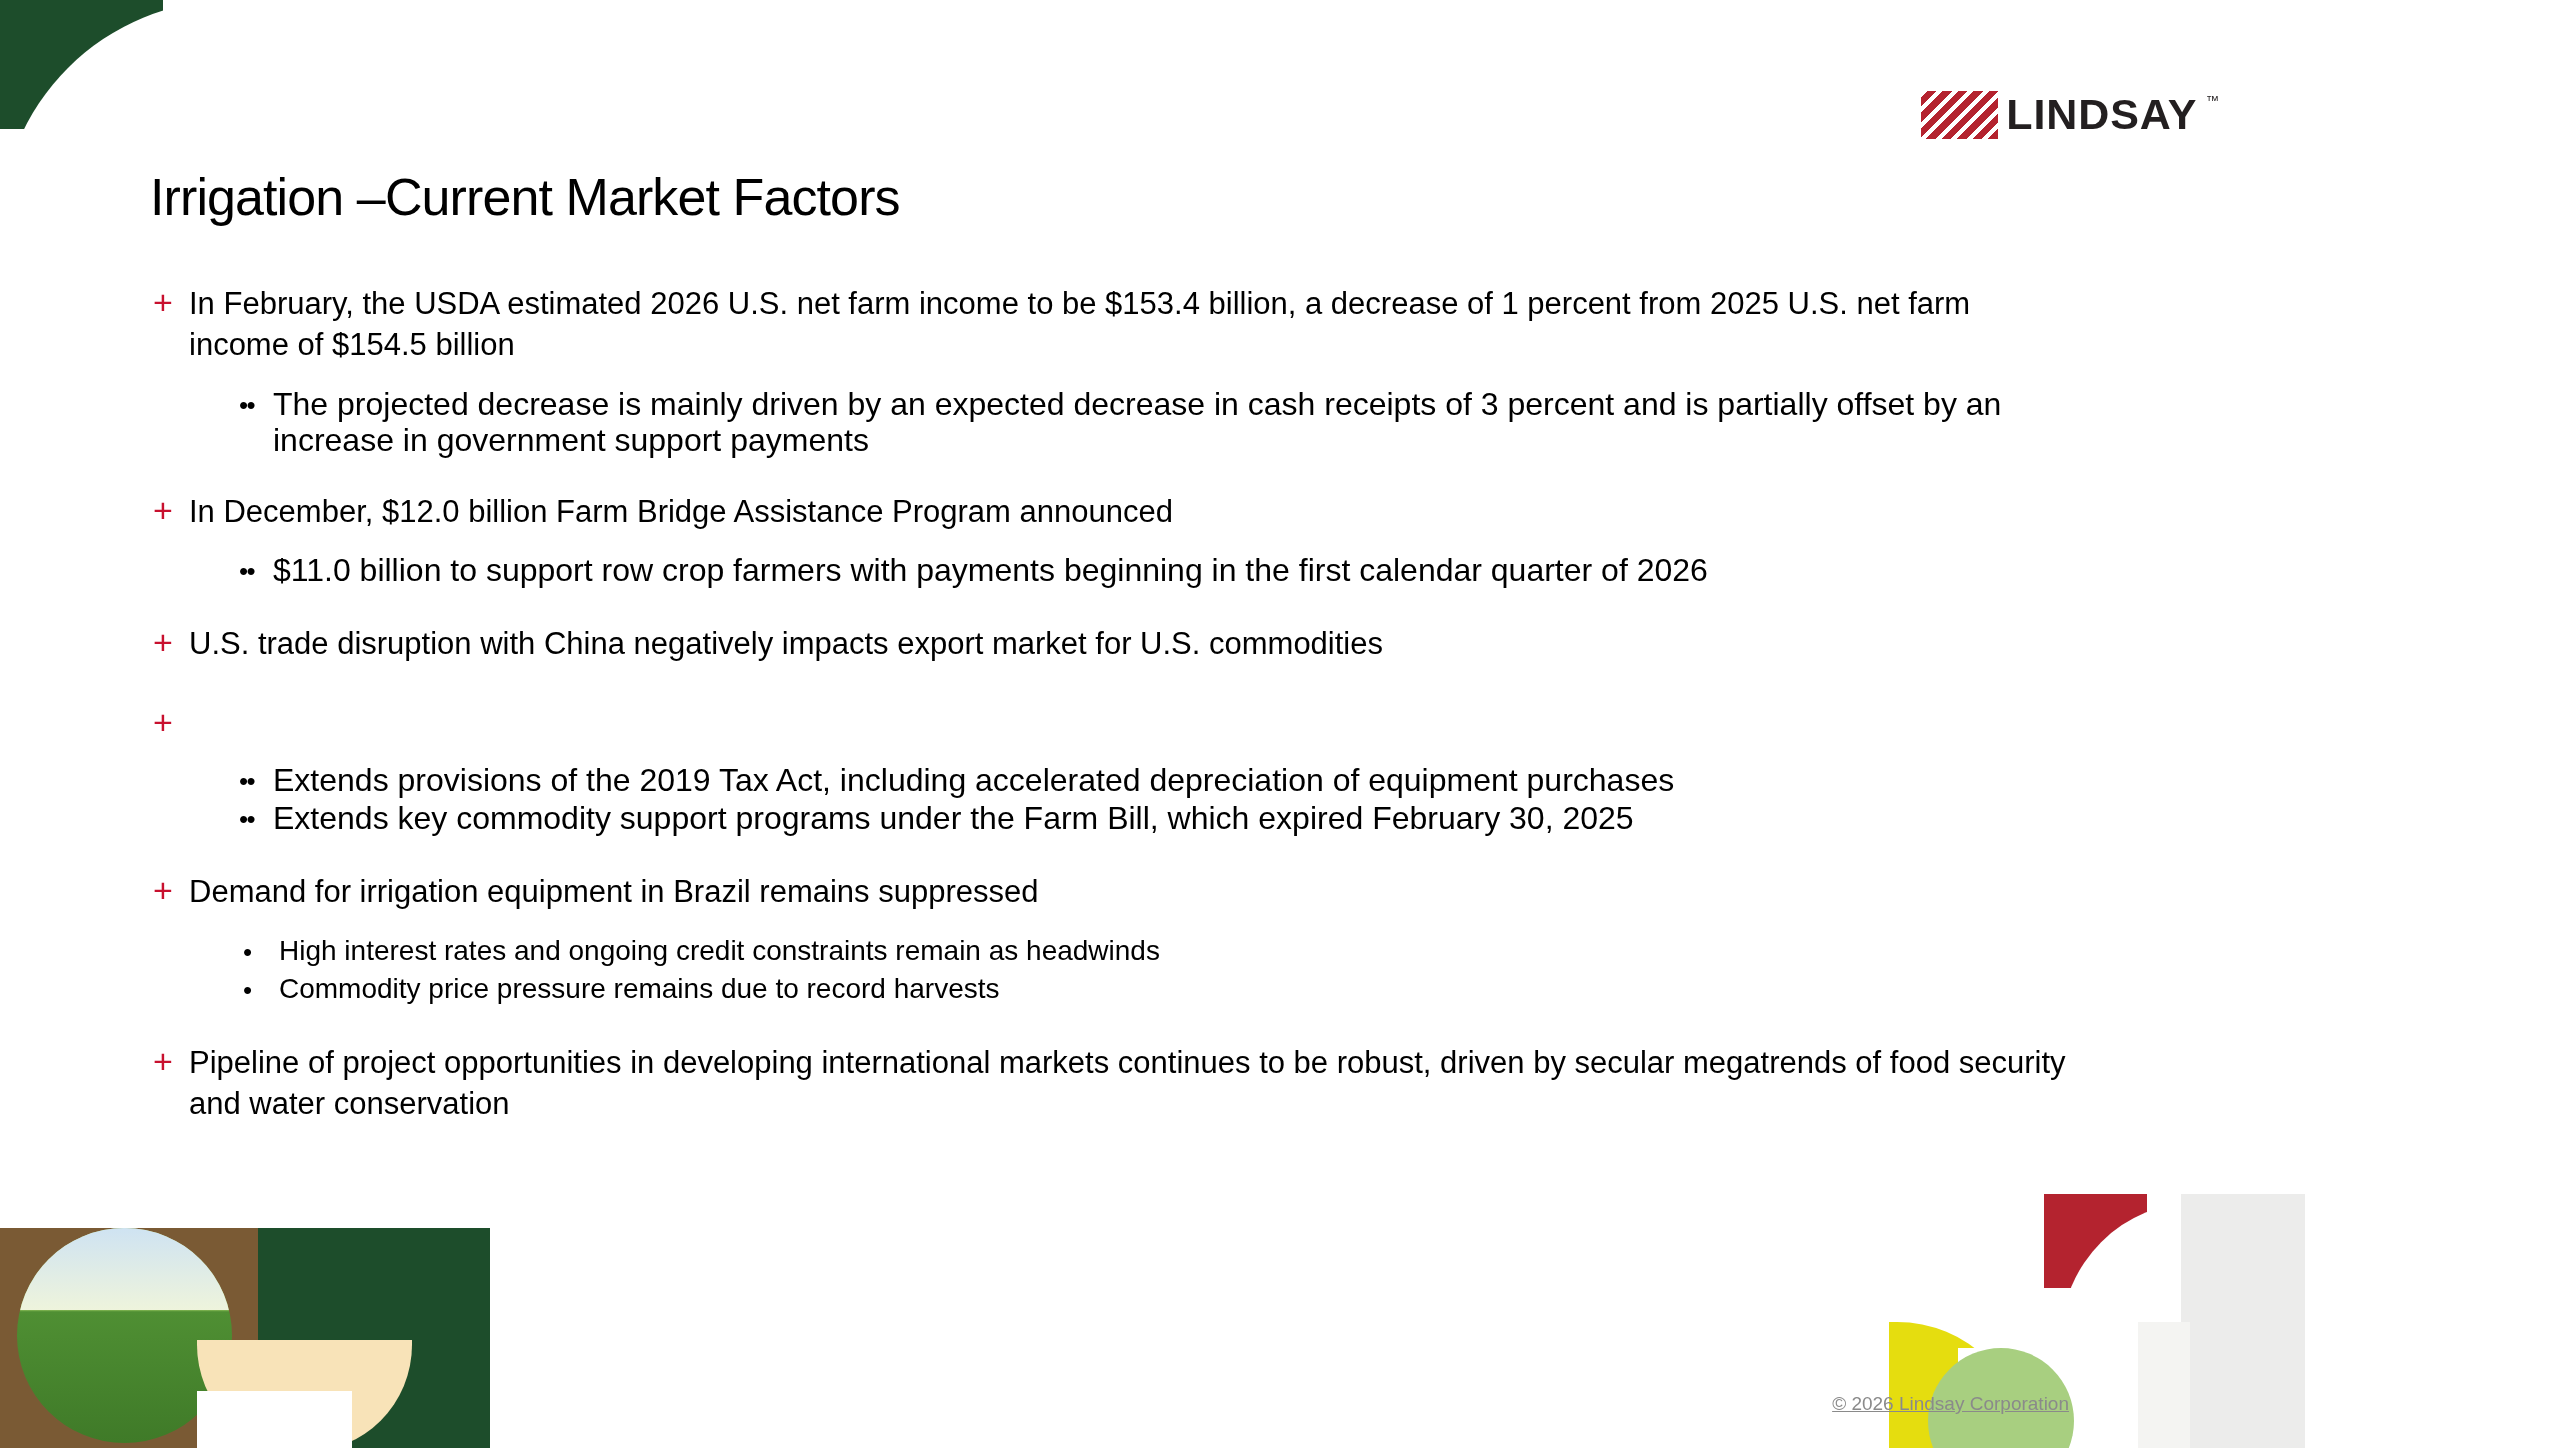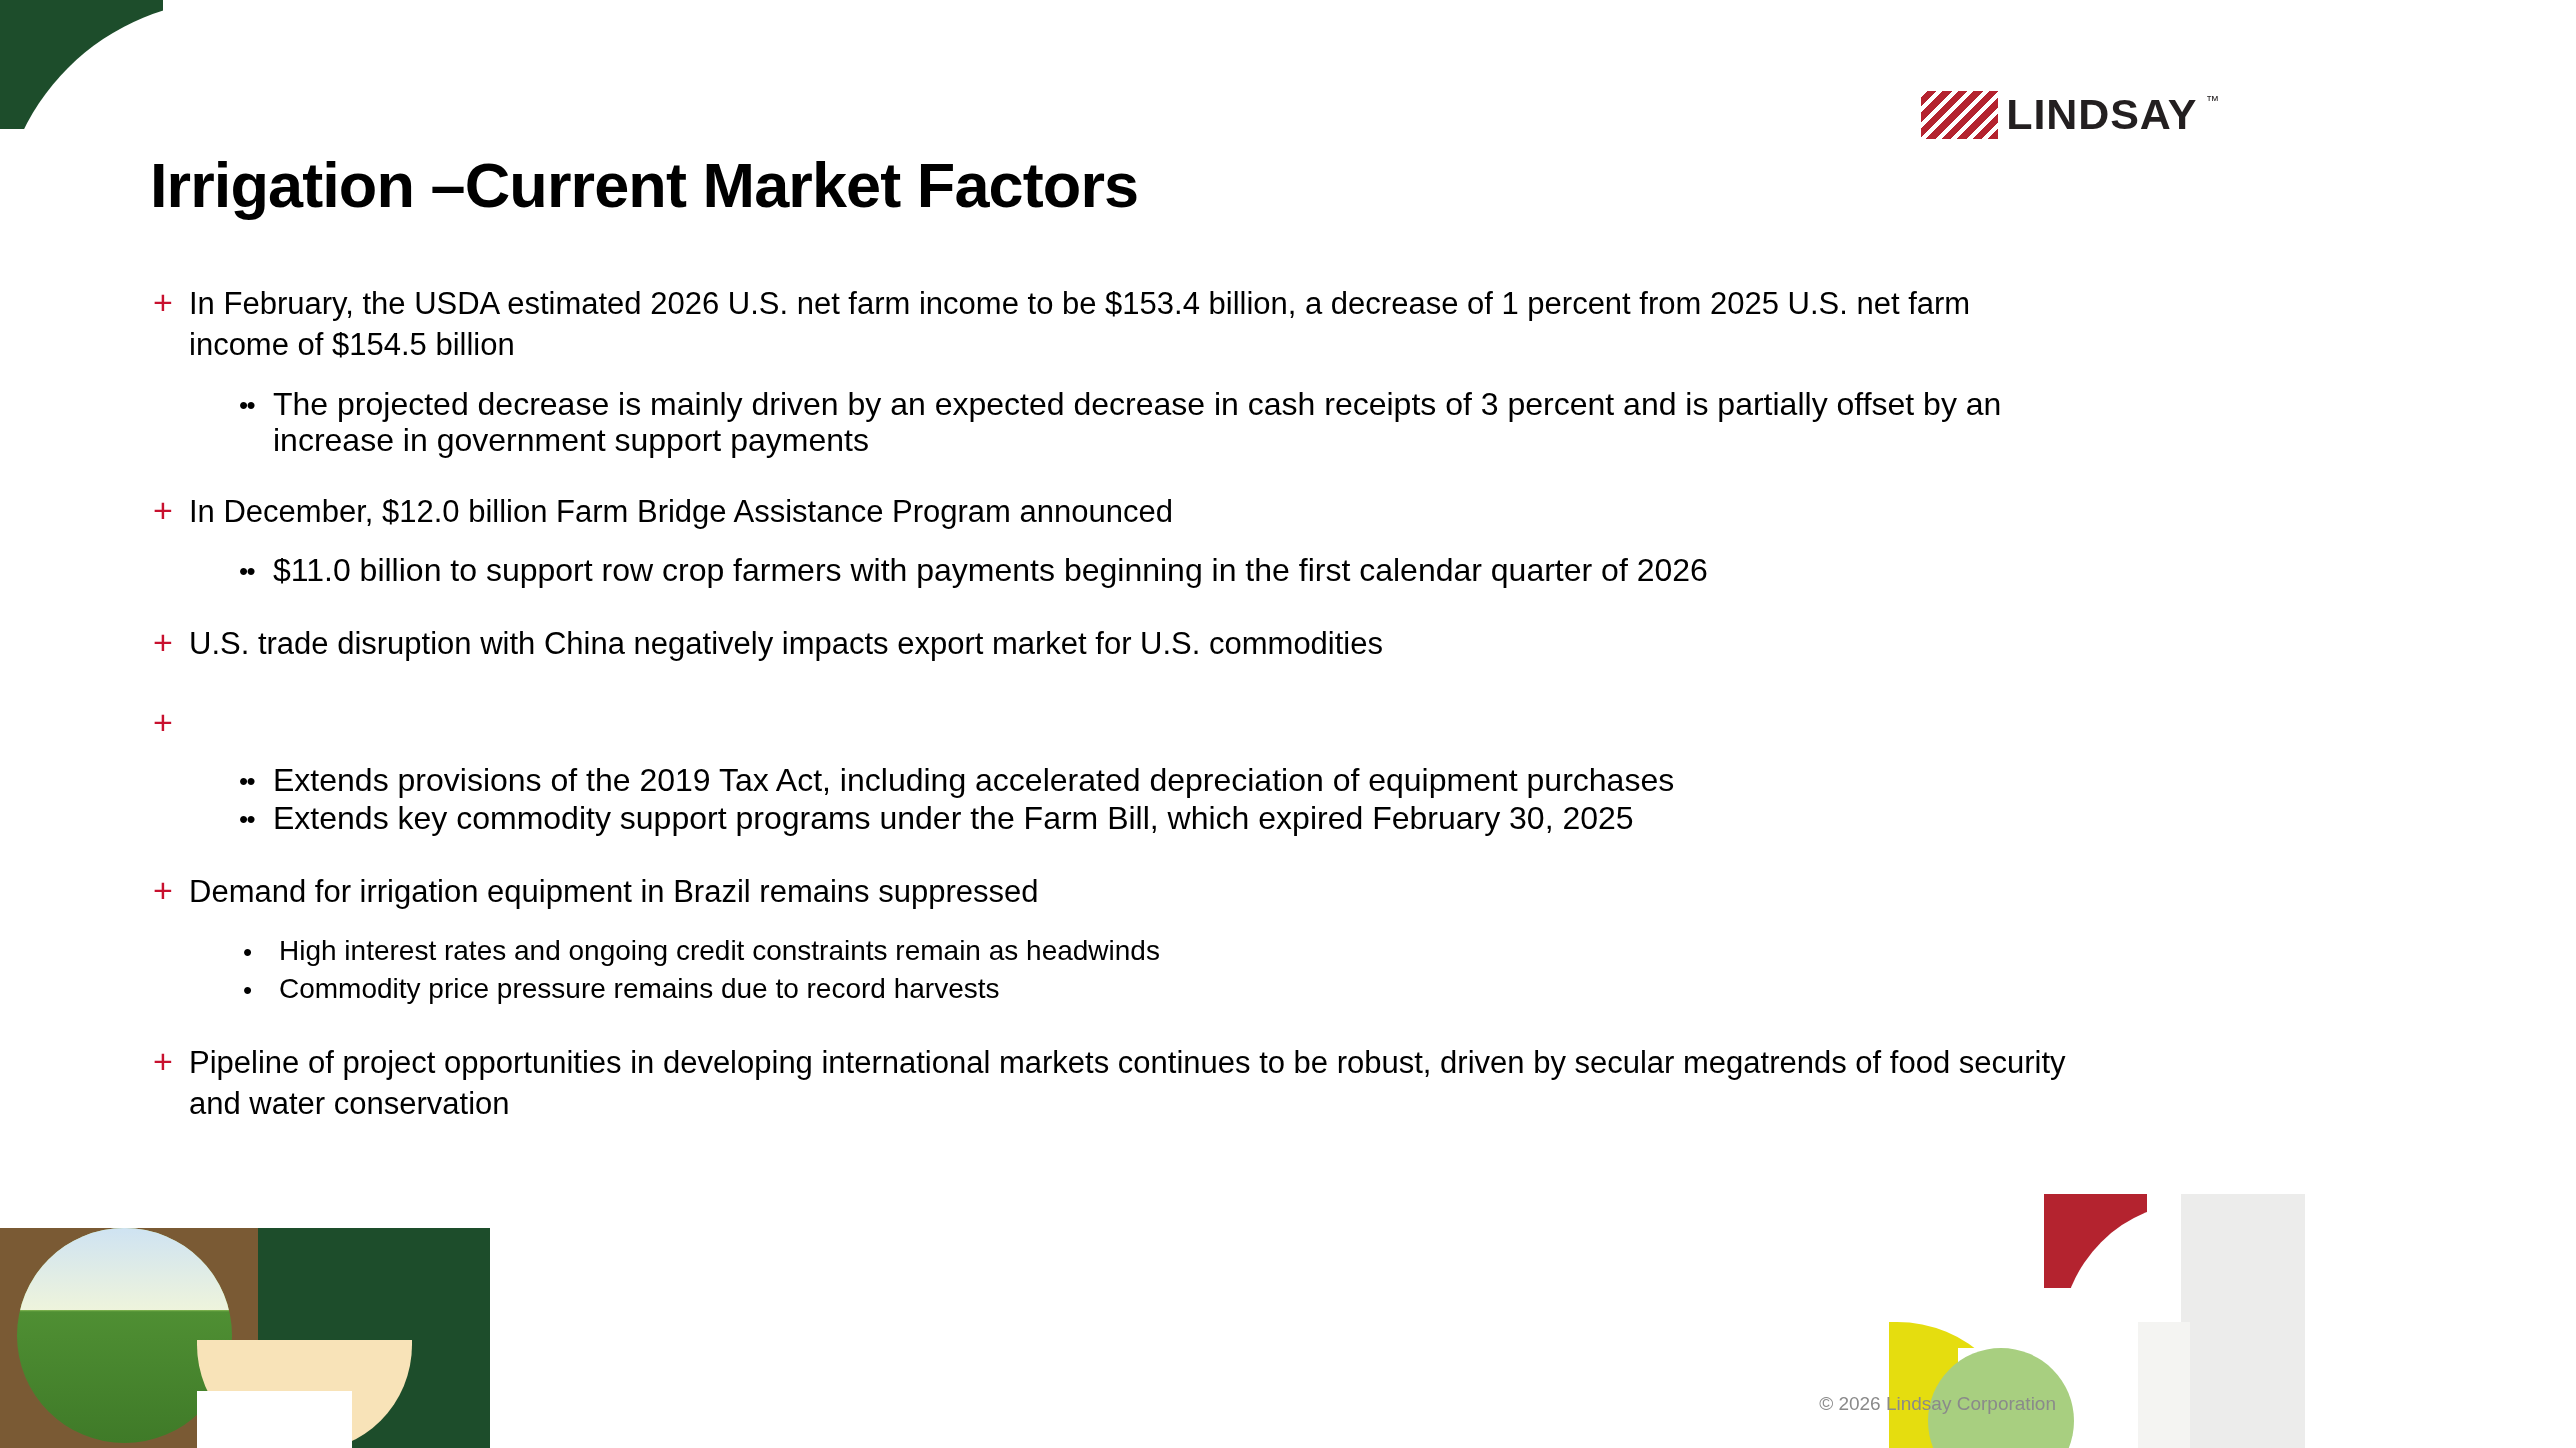--- a/index.html
+++ b/index.html
@@ -138,22 +138,22 @@
     background: repeating-linear-gradient(135deg, #ffffff 0 4.3px, transparent 4.3px 11px);
   }
   #logo-text {
     font-weight: 700; font-size: 43px; letter-spacing: 0.9px; color: #231f20;
     font-family: "Liberation Sans", sans-serif;
   }
   #logo-tm { font-size: 13px; color: #231f20; align-self: flex-start; margin-top: 3.4px;}
 
   
   #title {
-    position: absolute; left: 150px; top: 149px;
-    font-size: 63px; font-weight: 700; color: #000000;
+    position: absolute; left: 150px; top: 167px;
+    font-size: 52px; font-weight: 400; color: #000000;
     letter-spacing: -0.9px;
     font-family: "Liberation Sans", sans-serif;
   }
 
   
   #body {
     position: absolute; left: 153px; top: 283px; width: 1915px;
   }
   .l1 {
     display: flex; align-items: flex-start;
@@ -179,22 +179,22 @@
     display: flex; align-items: flex-start; margin-left: 90px;
   }
   .l3 .bullet { color: #000; font-size: 26px; line-height: 38px; width: 36px; flex: 0 0 36px; }
   .l3 .text { font-size: 28px; line-height: 36px; color: #000000; }
 
   .gap-sm { height: 15.5px; }
   .gap-md { height: 33px; }
 
   
   #copyright {
-    position: absolute; right: 249px; bottom: 34px;
-    font-size: 19px; color: #8a8a8a;
+    position: absolute; right: 236px; bottom: 34px;
+    font-size: 19px; color: #8a8a8a; text-decoration: underline;
   }
 </style>
 </head>
 <body>
 
 <div id="slide">
 
   <div class="deco" id="corner-green-tl"></div>
   <div class="deco" id="corner-white-tl"></div>
 

